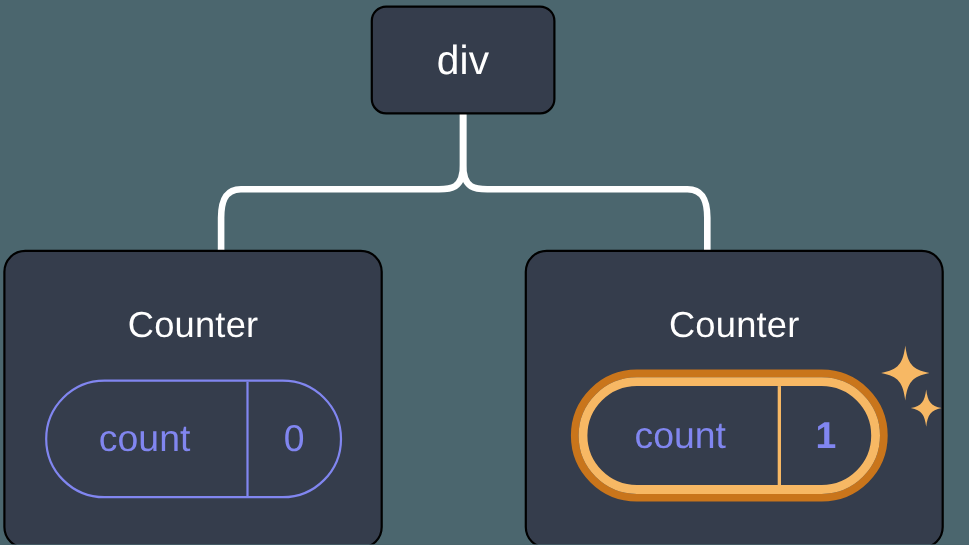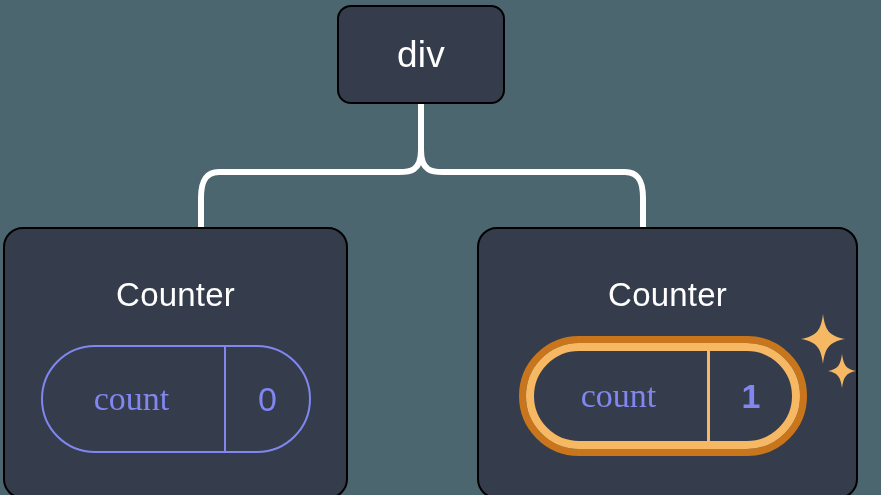--- a/index.html
+++ b/index.html
@@ -102,21 +102,20 @@
     align-items: center;
     justify-content: center;
     box-sizing: border-box;
   }
   .pill-key {
     flex: 0 0 68%;
     color: #8186f0;
     font-size: 34px;
     font-weight: 400;
     padding-right: 4px;
-    font-family: Liberation Serif, serif;
   }
   .pill-val {
     flex: 1 1 auto;
     border-left: 2px solid #8186f0;
     color: #8186f0;
     font-size: 34px;
     font-weight: 400;
   }
 
   

